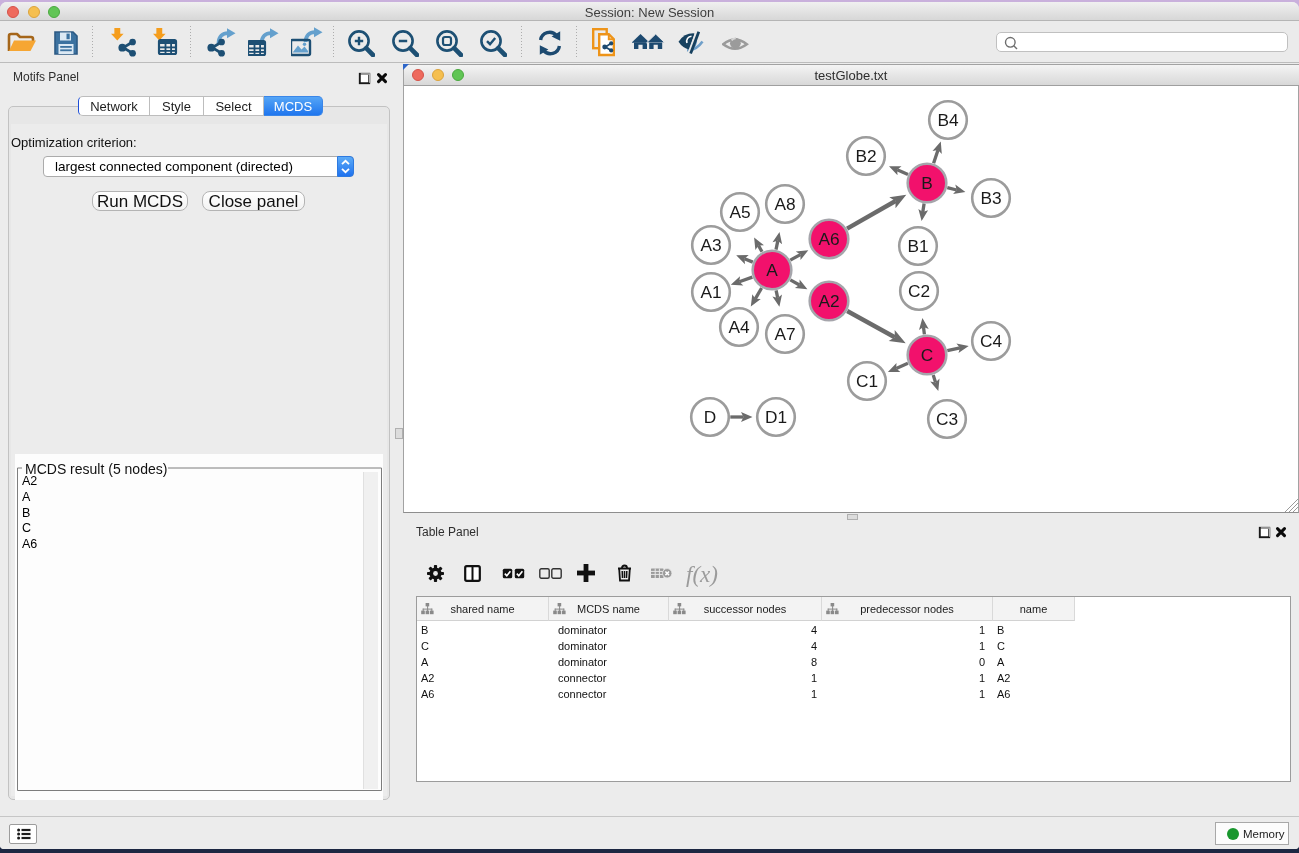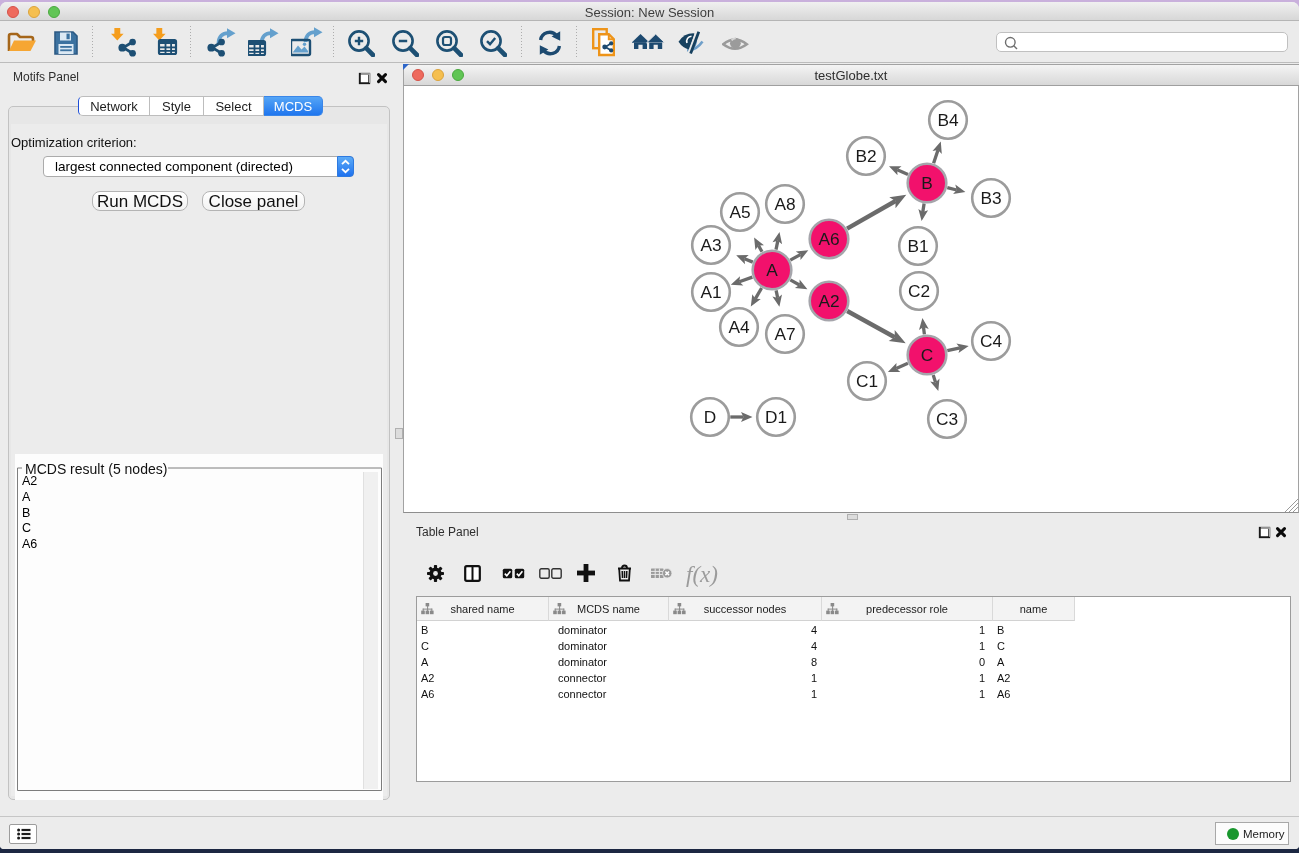--- a/index.html
+++ b/index.html
@@ -437,21 +437,21 @@
           <rect x="0.2" y="7.6" width="3.6" height="3.6"></rect>
           <rect x="4.6" y="7.6" width="3.6" height="3.6"></rect>
           <rect x="9" y="7.6" width="3.6" height="3.6"></rect>
           <rect x="6.1" y="3" width="1" height="3"></rect>
           <rect x="1.7" y="5.6" width="9.6" height="1"></rect>
           <rect x="1.7" y="5.6" width="1" height="2.4"></rect>
           <rect x="6.1" y="5.6" width="1" height="2.4"></rect>
           <rect x="10.3" y="5.6" width="1" height="2.4"></rect>
         </g>
       </svg>
-<div class="th" style="left:822px;width:171px;border-right:1px solid #d9d9d9">predecessor role</div>
+<div class="th" style="left:822px;width:171px;border-right:1px solid #d9d9d9">predecessor nodes</div>
 <svg style="position:absolute;left:826px;top:603px" width="13" height="12" viewBox="0 0 13 12">
         <g fill="#8a8a8a">
           <rect x="4.6" y="0" width="3.6" height="3.4"></rect>
           <rect x="0.2" y="7.6" width="3.6" height="3.6"></rect>
           <rect x="4.6" y="7.6" width="3.6" height="3.6"></rect>
           <rect x="9" y="7.6" width="3.6" height="3.6"></rect>
           <rect x="6.1" y="3" width="1" height="3"></rect>
           <rect x="1.7" y="5.6" width="9.6" height="1"></rect>
           <rect x="1.7" y="5.6" width="1" height="2.4"></rect>
           <rect x="6.1" y="5.6" width="1" height="2.4"></rect>

